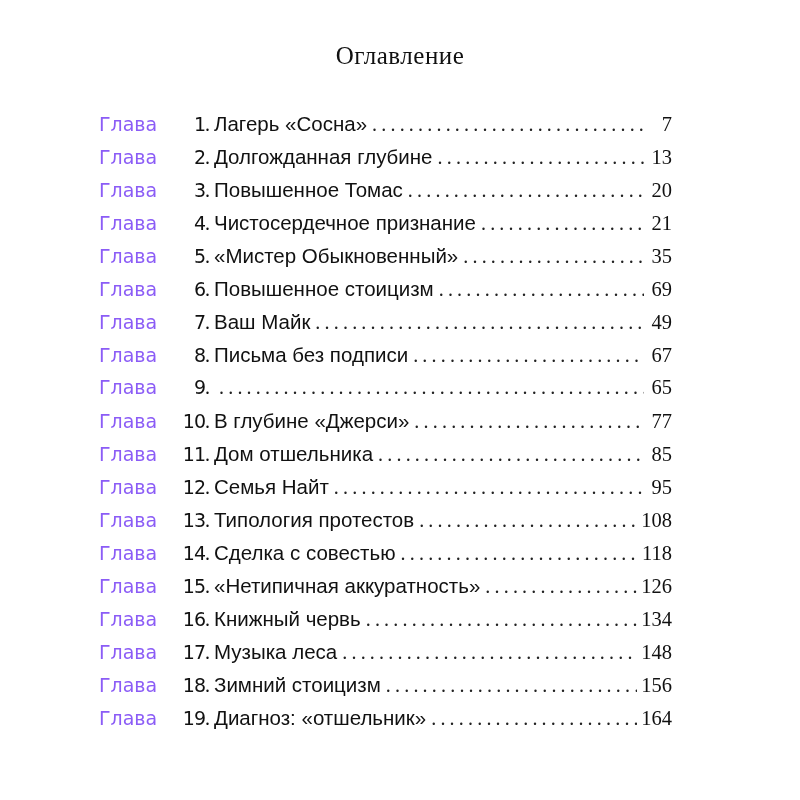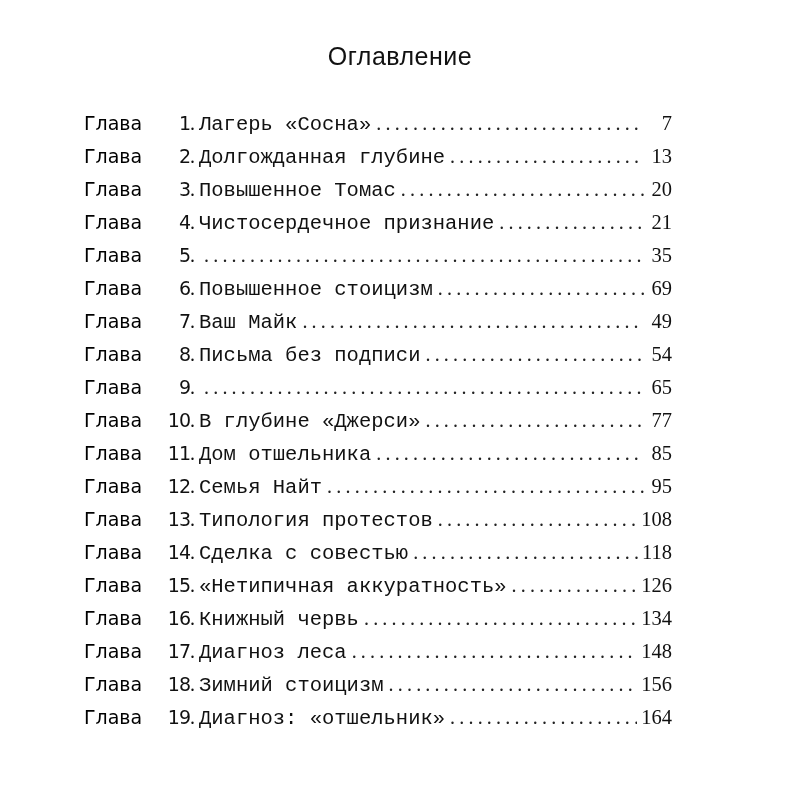--- a/index.html
+++ b/index.html
@@ -13,21 +13,21 @@
       position: relative;
       overflow: hidden;
       color: #111111;
     }
     .page-title {
       position: absolute;
       top: 42px;
       left: 0;
       width: 800px;
       text-align: center;
-      font-family: Liberation Sans, sans-serif;
+      font-family: Liberation Serif, serif;
       font-size: 25px;
       letter-spacing: 0.5px;
       color: #111;
     }
     .toc {
       position: absolute;
       top: 112px;
       left: 84px;
       width: 588px;
     }
@@ -35,38 +35,39 @@
       display: flex;
       align-items: baseline;
       height: 33px;
       white-space: nowrap;
     }
     .chapter-word {
       font-family: "DejaVu Sans", sans-serif;
       font-size: 19px;
       width: 66px;
       flex: 0 0 66px;
-      color: #000000;
+      color: #8b5cf6;
+      margin-left: 15px;
     }
     .chapter-num {
       font-family: "DejaVu Sans", sans-serif;
       font-size: 19px;
       width: 40px;
       flex: 0 0 40px;
       text-align: right;
       color: #111;
       letter-spacing: -1px;
     }
     .chapter-dot {
       font-family: "Liberation Serif", serif;
       font-size: 20px;
       margin-right: 4px;
     }
     .chapter-title {
-      font-family: Liberation Mono, monospace;
+      font-family: Liberation Sans, sans-serif;
       font-size: 20.5px;
       color: #111;
       flex: 0 0 auto;
     }
     .leader {
       flex: 1 1 auto;
       overflow: hidden;
       font-family: "Liberation Serif", serif;
       font-size: 20px;
       letter-spacing: 4.2px;
@@ -120,20 +121,21 @@
       <span class="chapter-num">4</span>
       <span class="chapter-dot">.</span>
       <span class="chapter-title">Чистосердечное признание</span>
       <span class="leader"></span>
       <span class="page-num">21</span>
     </div>
     <div class="toc-row">
       <span class="chapter-word">Глава</span>
       <span class="chapter-num">5</span>
       <span class="chapter-dot">.</span>
+      <span class="chapter-title">«Мистер Обыкновенный»</span>
       <span class="leader"></span>
       <span class="page-num">35</span>
     </div>
     <div class="toc-row">
       <span class="chapter-word">Глава</span>
       <span class="chapter-num">6</span>
       <span class="chapter-dot">.</span>
       <span class="chapter-title">Повышенное стоицизм</span>
       <span class="leader"></span>
       <span class="page-num">69</span>
@@ -145,21 +147,21 @@
       <span class="chapter-title">Ваш Майк</span>
       <span class="leader"></span>
       <span class="page-num">49</span>
     </div>
     <div class="toc-row">
       <span class="chapter-word">Глава</span>
       <span class="chapter-num">8</span>
       <span class="chapter-dot">.</span>
       <span class="chapter-title">Письма без подписи</span>
       <span class="leader"></span>
-      <span class="page-num">54</span>
+      <span class="page-num">67</span>
     </div>
     <div class="toc-row">
       <span class="chapter-word">Глава</span>
       <span class="chapter-num">9</span>
       <span class="chapter-dot">.</span>
       <span class="leader"></span>
       <span class="page-num">65</span>
     </div>
     <div class="toc-row">
       <span class="chapter-word">Глава</span>
@@ -214,21 +216,21 @@
       <span class="chapter-num">16</span>
       <span class="chapter-dot">.</span>
       <span class="chapter-title">Книжный червь</span>
       <span class="leader"></span>
       <span class="page-num">134</span>
     </div>
     <div class="toc-row">
       <span class="chapter-word">Глава</span>
       <span class="chapter-num">17</span>
       <span class="chapter-dot">.</span>
-      <span class="chapter-title">Диагноз леса</span>
+      <span class="chapter-title">Музыка леса</span>
       <span class="leader"></span>
       <span class="page-num">148</span>
     </div>
     <div class="toc-row">
       <span class="chapter-word">Глава</span>
       <span class="chapter-num">18</span>
       <span class="chapter-dot">.</span>
       <span class="chapter-title">Зимний стоицизм</span>
       <span class="leader"></span>
       <span class="page-num">156</span>

